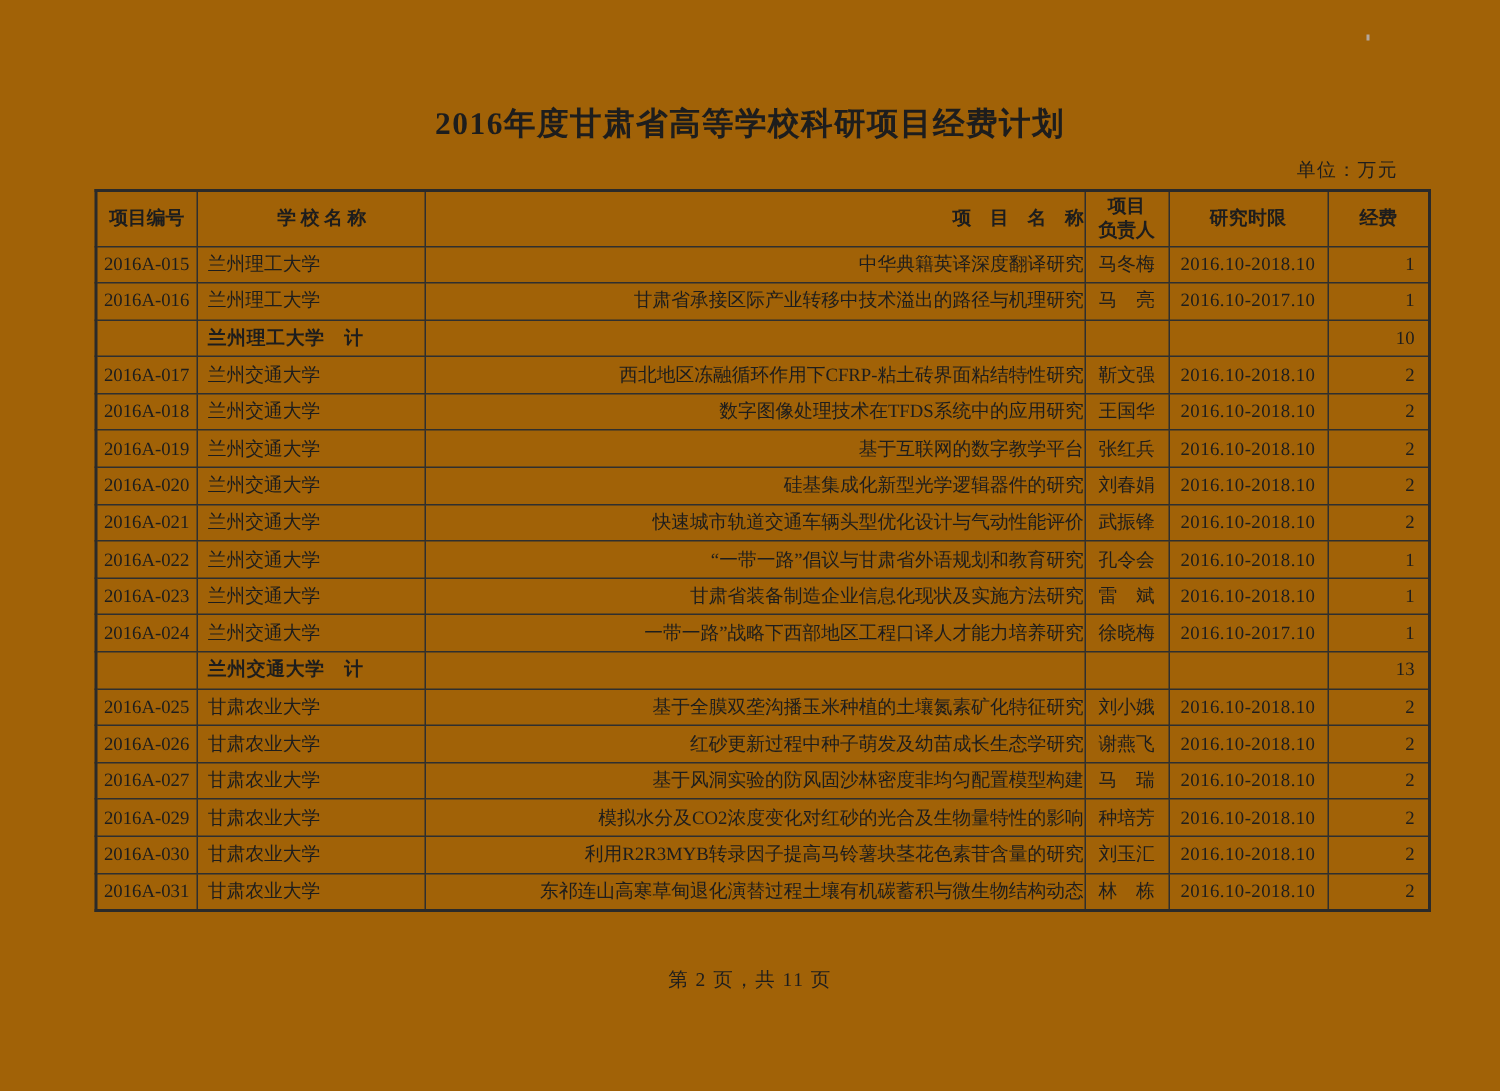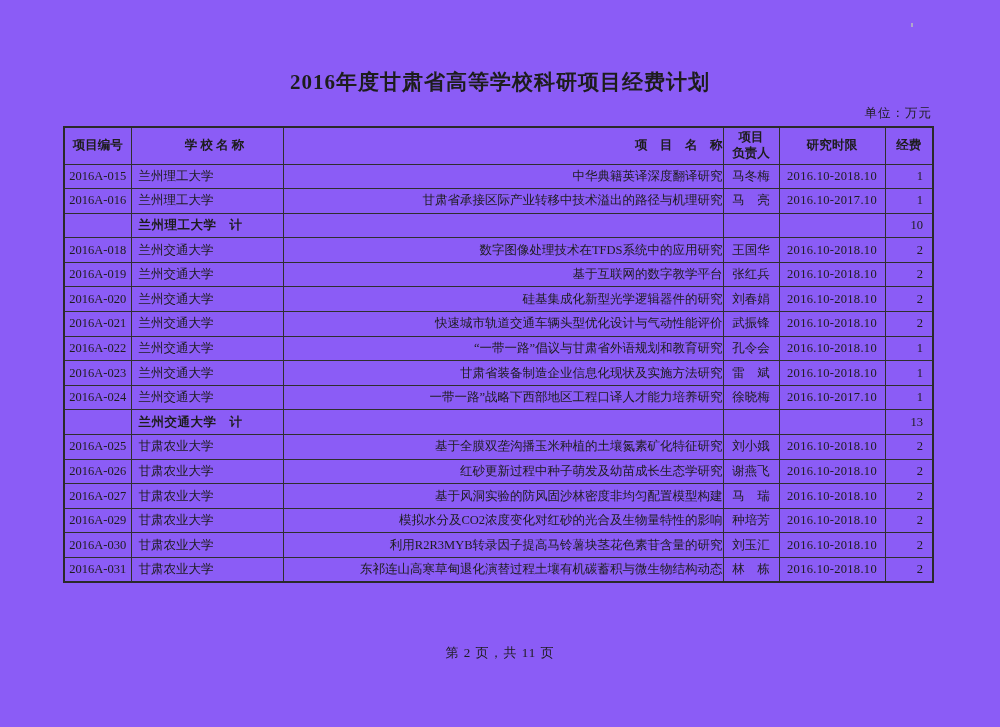--- a/index.html
+++ b/index.html
@@ -1,18 +1,18 @@
 <!DOCTYPE html>
 <html><head>
 <meta charset="utf-8">
 <style>
   * { margin:0; padding:0; box-sizing:border-box; }
   html,body { width:1000px; height:727px; background:#f2f2f2; }
   .page {
-    position:relative; width:1000px; height:727px; background:#8b5cf6;
+    position:relative; width:1000px; height:727px; background:#a16207;
     font-family:"Liberation Serif","DejaVu Serif",serif; color:#1d1d1d;
     overflow:hidden;
   }
   .doc-title {
     position:absolute; top:68px; left:0; width:1000px;
     text-align:center; font-size:21px; font-weight:bold; letter-spacing:1px;
   }
   .unit-note {
     position:absolute; top:105px; left:63px; width:869px;
     text-align:right; font-size:12.5px; letter-spacing:1px;
@@ -28,21 +28,21 @@
     overflow:hidden; white-space:nowrap;
   }
   .data-table thead tr { height:37px; }
   .data-table tbody tr { height:24.6px; }
   .data-table th { text-align:center; font-weight:bold; white-space:pre-line; line-height:1.25; }
   .c-id     { width:67px;  text-align:center; font-size:12px; }
   .c-school { width:152px; text-align:left; padding-left:7px; }
   .c-project{ width:440px; text-align:right; padding-left:9px; }
   .c-leader { width:56px;  text-align:center; }
   .c-period { width:106px; text-align:center; font-size:12px; letter-spacing:0.3px; }
-  .c-fund   { width:48px;  text-align:right; padding-right:9px; }
+  .c-fund   { width:68px;  text-align:right; padding-right:9px; }
   tr.subtotal .c-school { font-weight:bold; letter-spacing:0.5px; }
   .page-footer {
     position:absolute; top:644px; left:0; width:1000px;
     text-align:center; font-size:13px; letter-spacing:1px;
   }
   .scan-artifact {
     position:absolute; top:23px; left:911px; width:2px; height:4px;
     background:#b9b9c2; opacity:0.8;
   }
 </style>
@@ -87,20 +87,28 @@
     </tr>
         <tr class="subtotal">
       <td class="c-id"></td>
       <td class="c-school">兰州理工大学　计</td>
       <td class="c-project"></td>
       <td class="c-leader"></td>
       <td class="c-period"></td>
       <td class="c-fund">10</td>
     </tr>
         <tr>
+      <td class="c-id">2016A-017</td>
+      <td class="c-school">兰州交通大学</td>
+      <td class="c-project">西北地区冻融循环作用下CFRP-粘土砖界面粘结特性研究</td>
+      <td class="c-leader">靳文强</td>
+      <td class="c-period">2016.10-2018.10</td>
+      <td class="c-fund">2</td>
+    </tr>
+        <tr>
       <td class="c-id">2016A-018</td>
       <td class="c-school">兰州交通大学</td>
       <td class="c-project">数字图像处理技术在TFDS系统中的应用研究</td>
       <td class="c-leader">王国华</td>
       <td class="c-period">2016.10-2018.10</td>
       <td class="c-fund">2</td>
     </tr>
         <tr>
       <td class="c-id">2016A-019</td>
       <td class="c-school">兰州交通大学</td>

